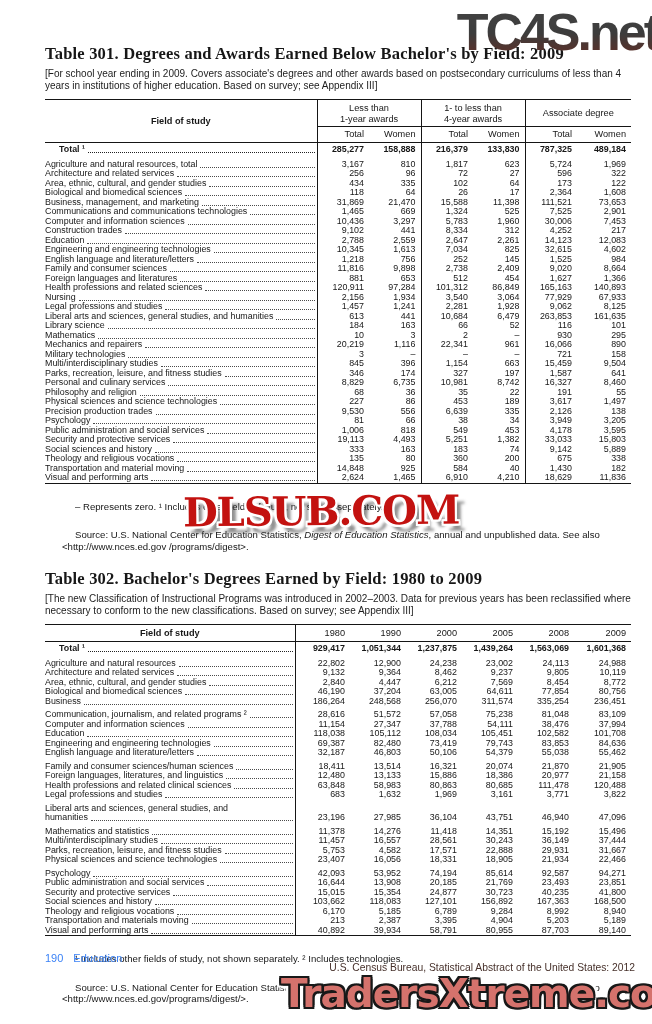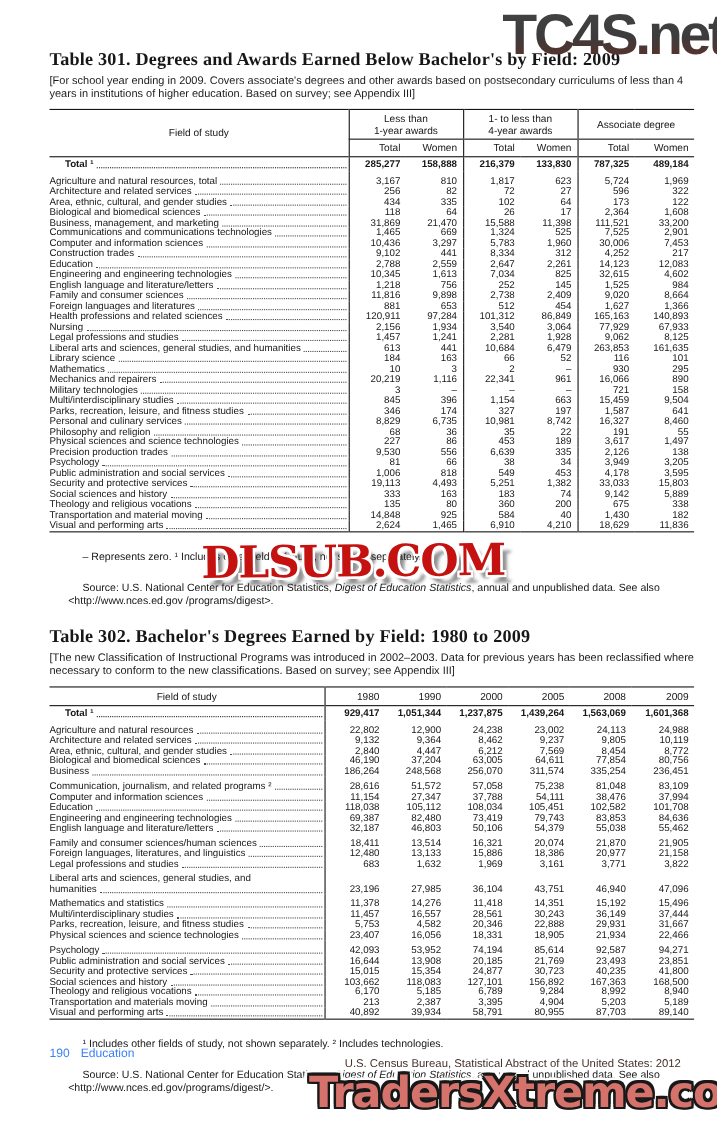--- a/index.html
+++ b/index.html
@@ -9,21 +9,21 @@
 
   .tbl-title{font-family:"Liberation Serif",serif;font-weight:bold;font-size:16.5px;
              letter-spacing:.2px;margin:0 0 4px 0;}
   .tbl-note{font-size:10px;line-height:12px;margin:0 0 7px 0;color:#1c1c1c;}
 
   table{border-collapse:collapse;width:100%;table-layout:fixed;font-size:8.9px;}
   .datatable{border-top:1.6px solid #151515;border-bottom:1.6px solid #151515;}
   thead th{font-weight:normal;font-size:9.2px;}
   .grp{border-bottom:1px solid #151515;text-align:center;white-space:pre-line;
        padding:3px 0 2px;line-height:10.5px;}
-  .fld-h{vertical-align:middle;font-size:9.2px;}
+  .fld-h{vertical-align:middle;font-size:9.2px;font-weight:bold;}
   .sub{text-align:right;padding:2px 5px 3px 12px;}
   .yr{text-align:right;padding:3px 5px 3px 16px;}
   thead{border-bottom:1.4px solid #151515;}
   .vl{border-left:1px solid #151515;}
 
   td{padding:0;vertical-align:bottom;}
   .num{text-align:right;padding-right:5px;line-height:9.5px;white-space:nowrap;}
   .fieldcell{line-height:9.5px;}
   .lrow{display:flex;align-items:flex-end;}
   .lbl{white-space:nowrap;}
@@ -36,21 +36,21 @@
   tbody tr:first-child td{padding-top:2px;padding-bottom:1px;}
 
   .footnotes{margin-top:3px;font-size:9.6px;line-height:11.5px;}
   .footnotes p{margin:17px;text-indent:13px;}
   .src{margin-top:0;}
 
   .t302-wrap{margin-top:14px;}
 
   .page-footer-left{position:absolute;left:45px;top:952px;font-size:11px;color:#3b82f6;}
   .page-footer-left .pgnum{margin-right:10px;}
-  .census{position:absolute;right:33px;top:962px;font-size:10.3px;color:#46302a;}
+  .census{position:absolute;right:17px;top:962px;font-size:10.3px;color:#46302a;}
 
   .wm{position:absolute;pointer-events:none;white-space:nowrap;}
   .wm-top{top:2px;right:-6px;font-family:"Liberation Sans",sans-serif;font-weight:900;
           font-size:52px;letter-spacing:-3px;
           background:linear-gradient(180deg,#454545 0%,#3c3c3c 52%,#55332d 80%,#6e4038 100%);
           -webkit-background-clip:text;background-clip:text;color:transparent;}
   .wm-mid{top:487px;left:183px;font-family:"DejaVu Serif",serif;font-weight:bold;
           font-size:40px;letter-spacing:-1px;color:#c31210;transform:rotate(-.6deg);
           text-shadow:-2px -2px 0 #fff,2px -2px 0 #fff,-2px 2px 0 #fff,2px 2px 0 #fff,
                       -2px 0 0 #fff,2px 0 0 #fff,0 -2px 0 #fff,0 2px 0 #fff,
@@ -129,21 +129,21 @@
             <td class="num">1,969</td>
           </tr>
           <tr>
             <td class="fieldcell">
               <div class="lrow">
                 <span class="lbl">Architecture and related services</span>
                 <span class="dots"></span>
               </div>
             </td>
             <td class="num vl">256</td>
-            <td class="num">82</td>
+            <td class="num">96</td>
             <td class="num vl">72</td>
             <td class="num">27</td>
             <td class="num vl">596</td>
             <td class="num">322</td>
           </tr>
           <tr>
             <td class="fieldcell">
               <div class="lrow">
                 <span class="lbl">Area, ethnic, cultural, and gender studies</span>
                 <span class="dots"></span>
@@ -175,21 +175,21 @@
               <div class="lrow">
                 <span class="lbl">Business, management, and marketing</span>
                 <span class="dots"></span>
               </div>
             </td>
             <td class="num vl">31,869</td>
             <td class="num">21,470</td>
             <td class="num vl">15,588</td>
             <td class="num">11,398</td>
             <td class="num vl">111,521</td>
-            <td class="num">33,200</td>
+            <td class="num">73,653</td>
           </tr>
           <tr>
             <td class="fieldcell">
               <div class="lrow">
                 <span class="lbl">Communications and communications technologies</span>
                 <span class="dots"></span>
               </div>
             </td>
             <td class="num vl">1,465</td>
             <td class="num">669</td>
@@ -802,20 +802,34 @@
               <td class="num vl">12,480</td>
               <td class="num">13,133</td>
               <td class="num">15,886</td>
               <td class="num">18,386</td>
               <td class="num">20,977</td>
               <td class="num">21,158</td>
             </tr>
             <tr>
               <td class="fieldcell">
                 <div class="lrow">
+                  <span class="lbl">Health professions and related clinical sciences</span>
+                  <span class="dots"></span>
+                </div>
+              </td>
+              <td class="num vl">63,848</td>
+              <td class="num">58,983</td>
+              <td class="num">80,863</td>
+              <td class="num">80,685</td>
+              <td class="num">111,478</td>
+              <td class="num">120,488</td>
+            </tr>
+            <tr>
+              <td class="fieldcell">
+                <div class="lrow">
                   <span class="lbl">Legal professions and studies</span>
                   <span class="dots"></span>
                 </div>
               </td>
               <td class="num vl">683</td>
               <td class="num">1,632</td>
               <td class="num">1,969</td>
               <td class="num">3,161</td>
               <td class="num">3,771</td>
               <td class="num">3,822</td>
@@ -865,21 +879,21 @@
             </tr>
             <tr>
               <td class="fieldcell">
                 <div class="lrow">
                   <span class="lbl">Parks, recreation, leisure, and fitness studies</span>
                   <span class="dots"></span>
                 </div>
               </td>
               <td class="num vl">5,753</td>
               <td class="num">4,582</td>
-              <td class="num">20,346</td>
+              <td class="num">17,571</td>
               <td class="num">22,888</td>
               <td class="num">29,931</td>
               <td class="num">31,667</td>
             </tr>
             <tr>
               <td class="fieldcell">
                 <div class="lrow">
                   <span class="lbl">Physical sciences and science technologies</span>
                   <span class="dots"></span>
                 </div>

